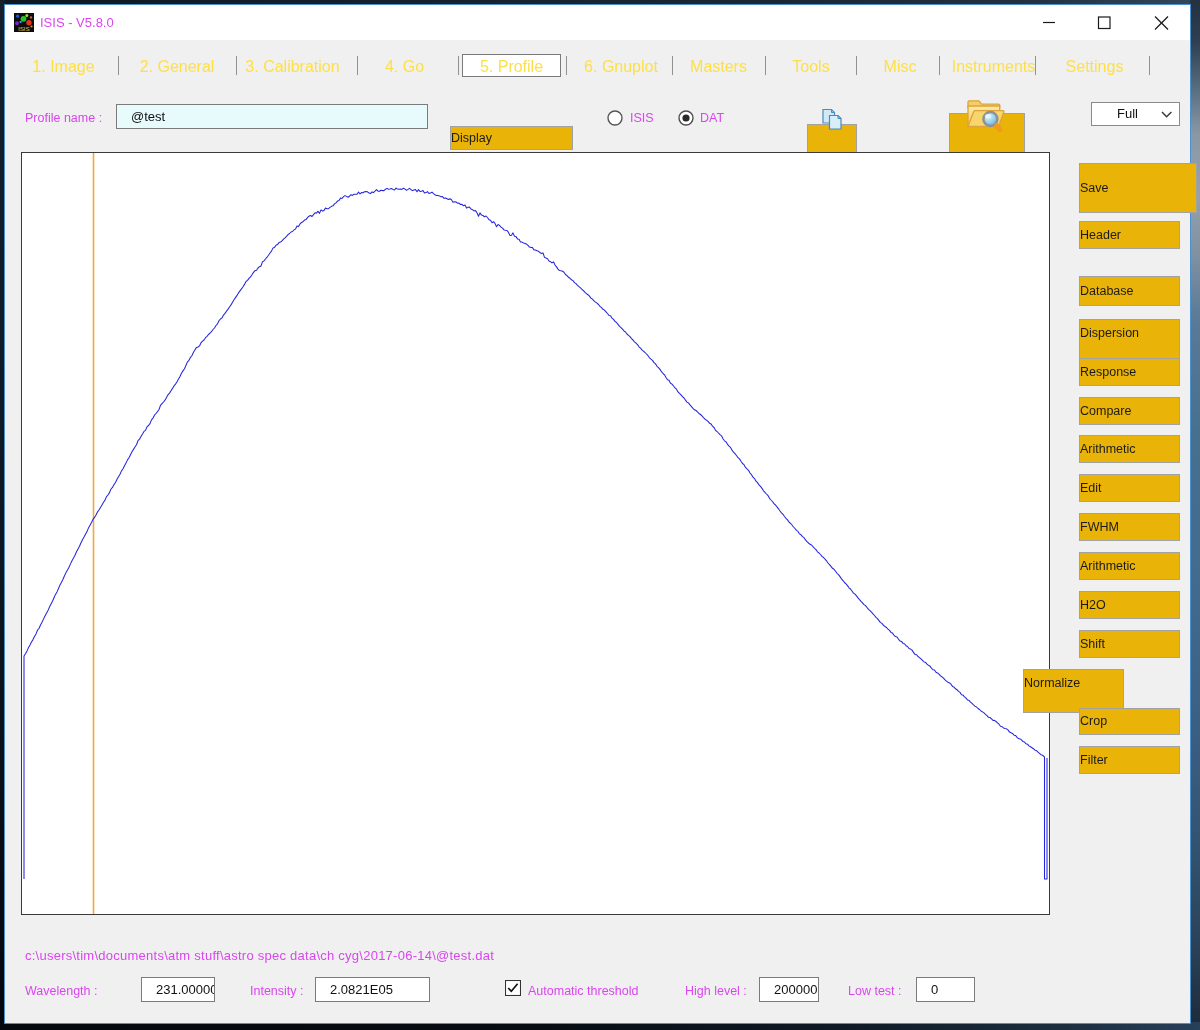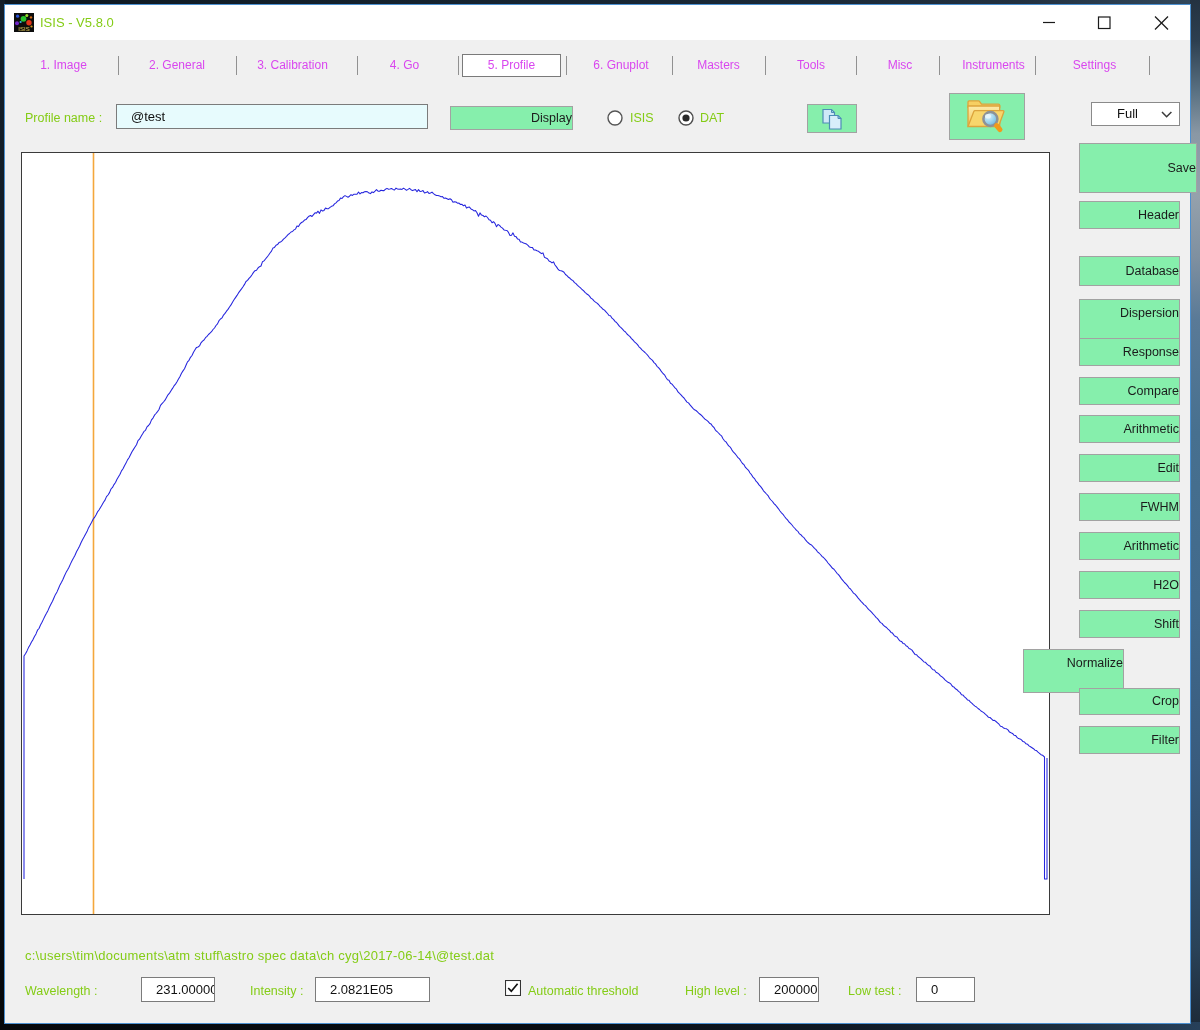--- a/index.html
+++ b/index.html
@@ -1,23 +1,23 @@
 <!DOCTYPE html>
 <html><head><meta charset="utf-8"><style>
   * { margin:0; padding:0; box-sizing:border-box; }
   html,body { width:1200px; height:1030px; overflow:hidden; }
   body { font-family:"Liberation Sans", sans-serif; position:relative;
          background:#0b1118; }
   .abs { position:absolute; }
-  .txt { position:absolute; font-size:12.5px; color:#84cc16; white-space:nowrap; }
-  .tab { position:absolute; font-size:12px; color:#d946ef; white-space:nowrap;
+  .txt { position:absolute; font-size:12.5px; color:#d946ef; white-space:nowrap; }
+  .tab { position:absolute; font-size:16px; color:#fde047; white-space:nowrap;
           transform:translateX(-50%); }
   .tsep { position:absolute; top:56px; height:19px; width:1px; background:#919191; }
-  .btn { position:absolute; background:#86efac; border:1px solid #a2a2a2;
-          font-size:12.5px; color:#1b1b1b; text-align:right; }
+  .btn { position:absolute; background:#eab308; border:1px solid #a2a2a2;
+          font-size:12.5px; color:#1b1b1b; text-align:left;margin-top:20px; }
   .inp { position:absolute; background:#fff; border:1px solid #7b7b7b;
           font-size:13px; color:#111; padding-left:14px; overflow:hidden;
           white-space:nowrap; }
 </style></head><body>
 
 <div class="abs" style="left:0;top:0;width:1200px;height:5px;background:linear-gradient(90deg,#0e1820 0%,#15222e 35%,#1a2836 65%,#22303f 85%,#2e4254 96%,#33495e 100%)"></div>
 <div class="abs" style="left:0;top:0;width:5px;height:1030px;background:linear-gradient(180deg,#141f2a 0%,#101a24 40%,#0b1118 70%,#05070a 100%)"></div>
 <div class="abs" style="left:1190px;top:0;width:10px;height:1030px;background:linear-gradient(180deg,#243241 0%,#2d3f50 4%,#5b7283 9%,#8a98a5 13%,#95a1ac 19%,#7f90a0 25%,#5a7a97 31%,#47708f 42%,#416a8c 58%,#395c7e 74%,#31506c 84%,#2a4258 92%,#1c2937 100%)"></div>
 <div class="abs" style="left:0;top:1022px;width:1200px;height:8px;background:linear-gradient(90deg,#05080c 0%,#070c12 45%,#0f1925 70%,#1c2d3d 88%,#27405a 100%)"></div>
 

